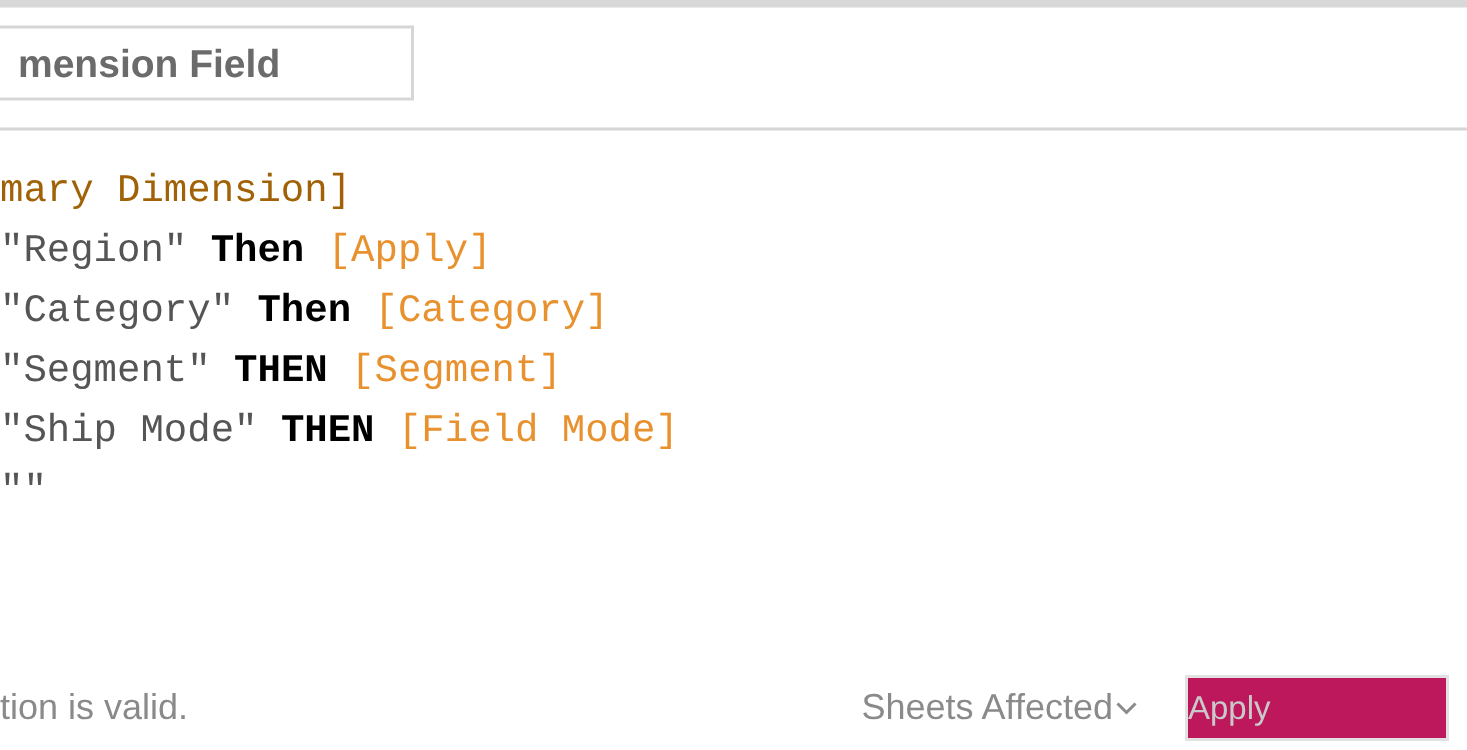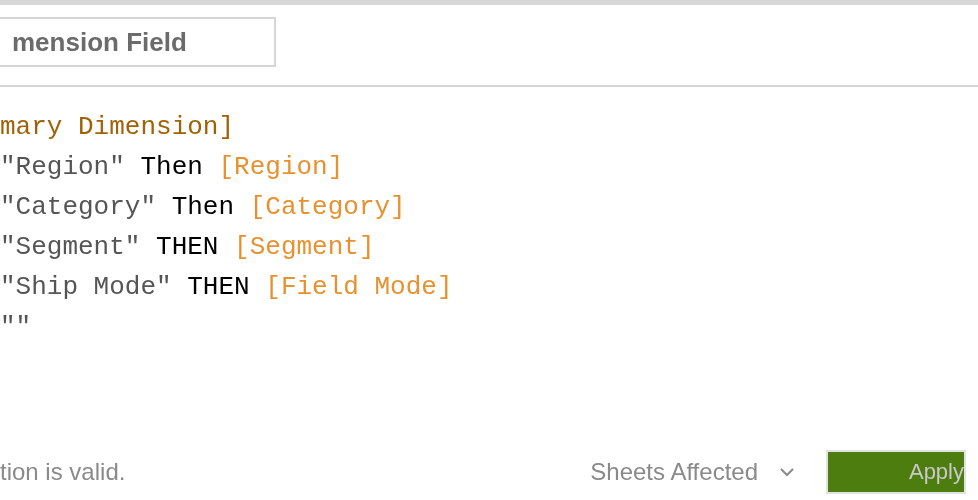--- a/index.html
+++ b/index.html
@@ -40,21 +40,21 @@
     padding: 20px 8px 0 0;
     font-family: Consolas, "Courier New", monospace;
     font-size: 26px;
     line-height: 40px;
     white-space: pre;
     color: #000000;
     height: 300px;
     overflow: hidden;
   }
   .tok-param   { color: #a16207; }
-  .tok-keyword { color: #000000; font-weight: 400; text-align: right; }
+  .tok-keyword { color: #000000; font-weight: 700; text-align: right; }
   .tok-string  { color: #555555; }
   .tok-field   { color: #e8912f; }
   .footer {
     position: absolute;
     bottom: 0;
     left: 0;
     right: 0;
     display: flex;
     align-items: center;
     padding: 0 12px 6px 0;
@@ -63,56 +63,56 @@
     font-size: 24px;
     color: #8a8a8a;
     flex: 1;
     font-family: Arial, sans-serif;
   }
   .sheets-affected {
     font-size: 24px;
     color: #8a8a8a;
     display: inline-flex;
     align-items: center;
-    gap: 22px;
+    gap: 2px;
     margin-right: 32px;
     font-family: Arial, sans-serif;
     cursor: pointer;
   }
   .caret-down {
     display: inline-block;
   }
   .caret-down svg { display: block; }
   .apply-btn {
-    width: 140px;
+    width: 176px;
     height: 44px;
     border: 2px solid #e2e2e2;
-    background: #4d7c0f;
+    background: #be185d;
     color: #c9c9c9;
     font-size: 22px;
     font-family: Arial, sans-serif;
-    text-align: right;
+    text-align: left;
     line-height: 40px;
     box-sizing: border-box;
     cursor: pointer;
   }
 </style>
 </head>
 <body>
 
 <div class="top-divider"></div>
 
 <div class="header">
   <input type="text" class="name-input" value="mension Field" style="">
 </div>
 
 <div class="hr"></div>
 
 <div class="code-area"><span class="tok-param">mary Dimension]</span>
-<span class="tok-string">"Region"</span> <span class="tok-keyword">Then</span> <span class="tok-field">[Region]</span>
+<span class="tok-string">"Region"</span> <span class="tok-keyword">Then</span> <span class="tok-field">[Apply]</span>
 <span class="tok-string">"Category"</span> <span class="tok-keyword">Then</span> <span class="tok-field">[Category]</span>
 <span class="tok-string">"Segment"</span> <span class="tok-keyword">THEN</span> <span class="tok-field">[Segment]</span>
 <span class="tok-string">"Ship Mode"</span> <span class="tok-keyword">THEN</span> <span class="tok-field">[Field Mode]</span>
 <span class="tok-string">""</span></div>
 
 <div class="footer">
   <span class="status">tion is valid.</span>
   <span class="sheets-affected">
     <span>Sheets Affected</span>
     <span class="caret-down">

